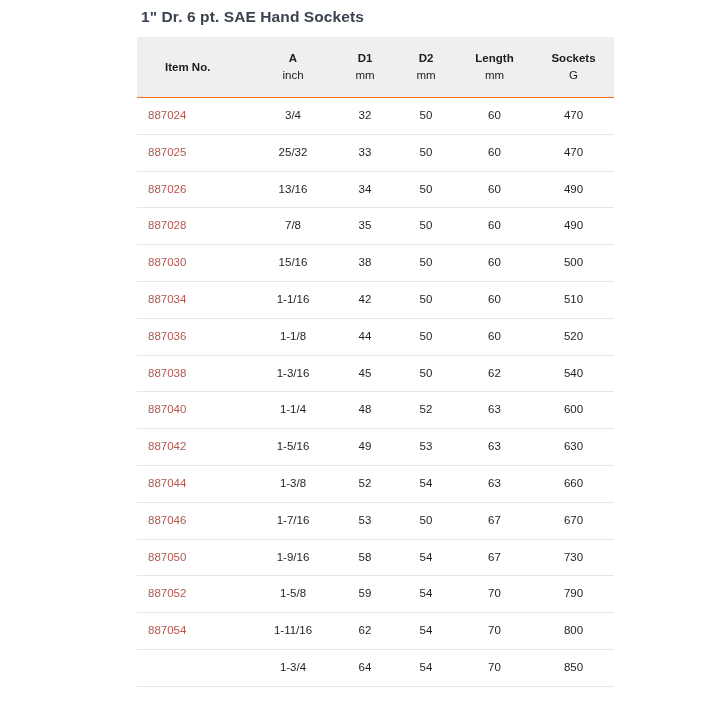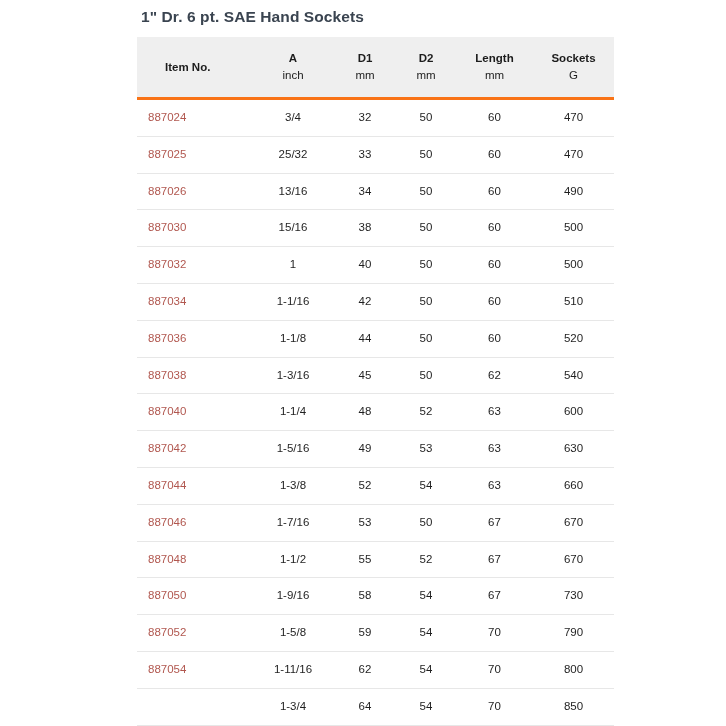--- a/index.html
+++ b/index.html
@@ -65,21 +65,21 @@
     font-size: 11.5px;
     color: #1f1f1f;
     text-align: center;
     padding: 11px 2px 11px 2px;
     border-bottom: 1px solid #e7e7e7;
     line-height: 1.2;
     vertical-align: middle;
     height: 12px;
   }
   table.spec-table tbody tr:first-child td {
-    border-top: 3px solid #f97316;
+    border-top: 1px solid #f97316;
   }
   table.spec-table tbody td.cell-item {
     text-align: left;
     padding-left: 11px;
   }
   a.item-link {
     color: #b1574f;
     text-decoration: none;
     font-size: 11.5px;
   }
@@ -154,31 +154,31 @@
           </tr>
           <tr>
             <td class="cell-item"><a class="item-link" href="#">887026</a></td>
             <td>13/16</td>
             <td>34</td>
             <td>50</td>
             <td>60</td>
             <td>490</td>
           </tr>
           <tr>
+            <td class="cell-item"><a class="item-link" href="#">887028</a></td>
+            <td>7/8</td>
+            <td>35</td>
+            <td>50</td>
+            <td>60</td>
+            <td>490</td>
+          </tr>
+          <tr>
             <td class="cell-item"><a class="item-link" href="#">887030</a></td>
             <td>15/16</td>
             <td>38</td>
-            <td>50</td>
-            <td>60</td>
-            <td>500</td>
-          </tr>
-          <tr>
-            <td class="cell-item"><a class="item-link" href="#">887032</a></td>
-            <td>1</td>
-            <td>40</td>
             <td>50</td>
             <td>60</td>
             <td>500</td>
           </tr>
           <tr>
             <td class="cell-item"><a class="item-link" href="#">887034</a></td>
             <td>1-1/16</td>
             <td>42</td>
             <td>50</td>
             <td>60</td>
@@ -226,28 +226,20 @@
           </tr>
           <tr>
             <td class="cell-item"><a class="item-link" href="#">887046</a></td>
             <td>1-7/16</td>
             <td>53</td>
             <td>50</td>
             <td>67</td>
             <td>670</td>
           </tr>
           <tr>
-            <td class="cell-item"><a class="item-link" href="#">887048</a></td>
-            <td>1-1/2</td>
-            <td>55</td>
-            <td>52</td>
-            <td>67</td>
-            <td>670</td>
-          </tr>
-          <tr>
             <td class="cell-item"><a class="item-link" href="#">887050</a></td>
             <td>1-9/16</td>
             <td>58</td>
             <td>54</td>
             <td>67</td>
             <td>730</td>
           </tr>
           <tr>
             <td class="cell-item"><a class="item-link" href="#">887052</a></td>
             <td>1-5/8</td>

